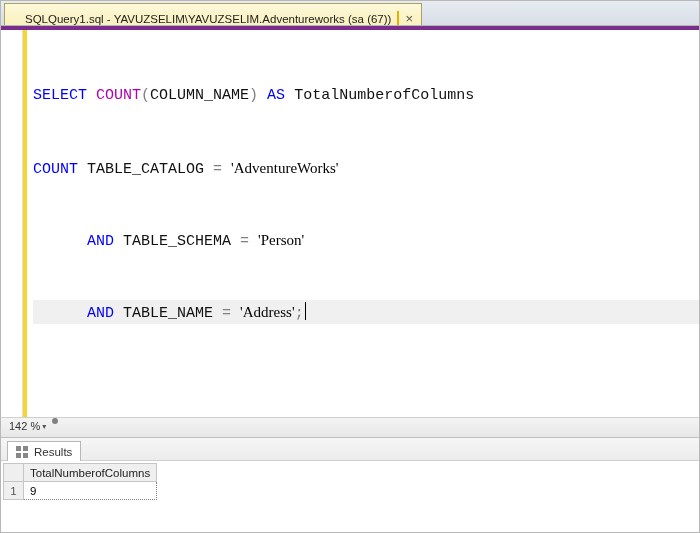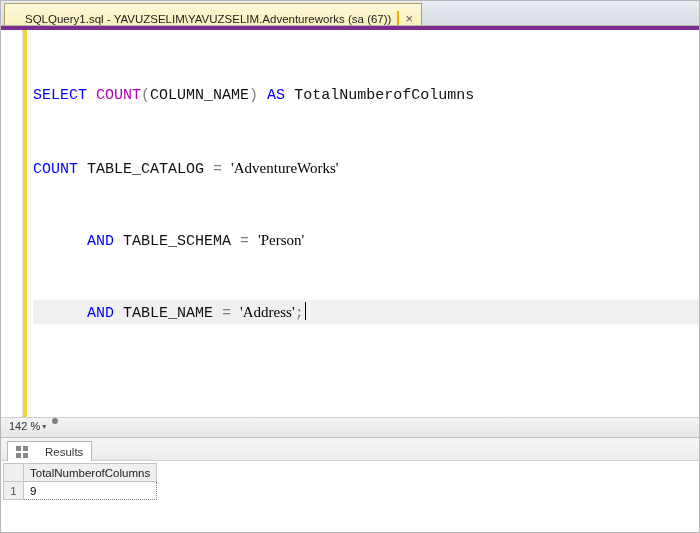--- a/index.html
+++ b/index.html
@@ -133,21 +133,21 @@
     border-bottom: 1px solid #cfcfcf;
   }
   .rtab {
     height: 20px;
     display: flex; align-items: center;
     padding: 0 8px;
     font-size: 11.5px;
     color: #333;
     border: 1px solid transparent;
     border-bottom: none;
-    gap: 17px;
+    gap: 6px;
     cursor: pointer;
   }
   .rtab.active {
     background: #fff;
     border-color: #b7b7b7;
     position: relative;
     top: 1px;
   }
   .ico-grid {
     width: 12px; height: 12px;

